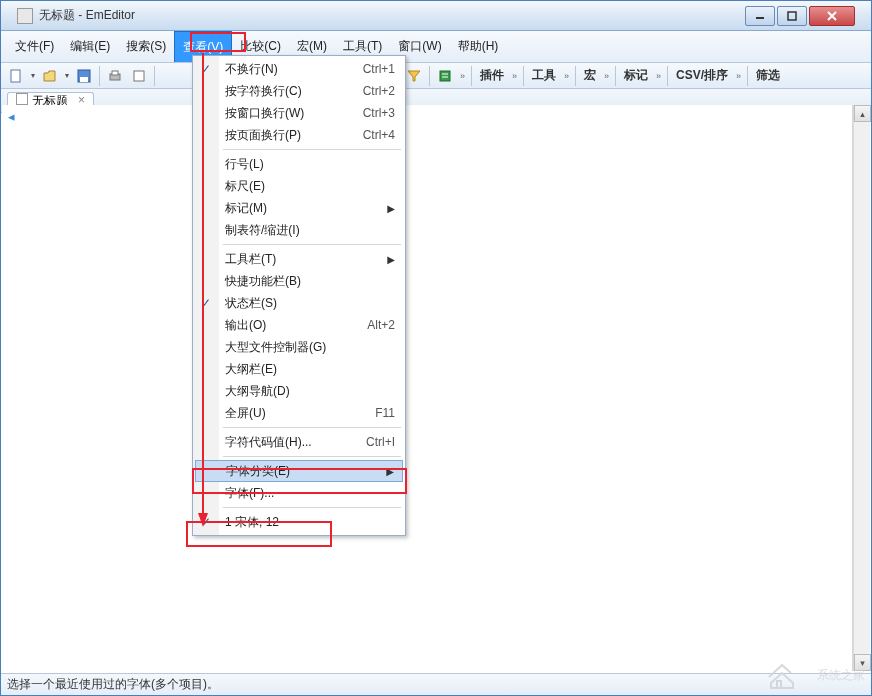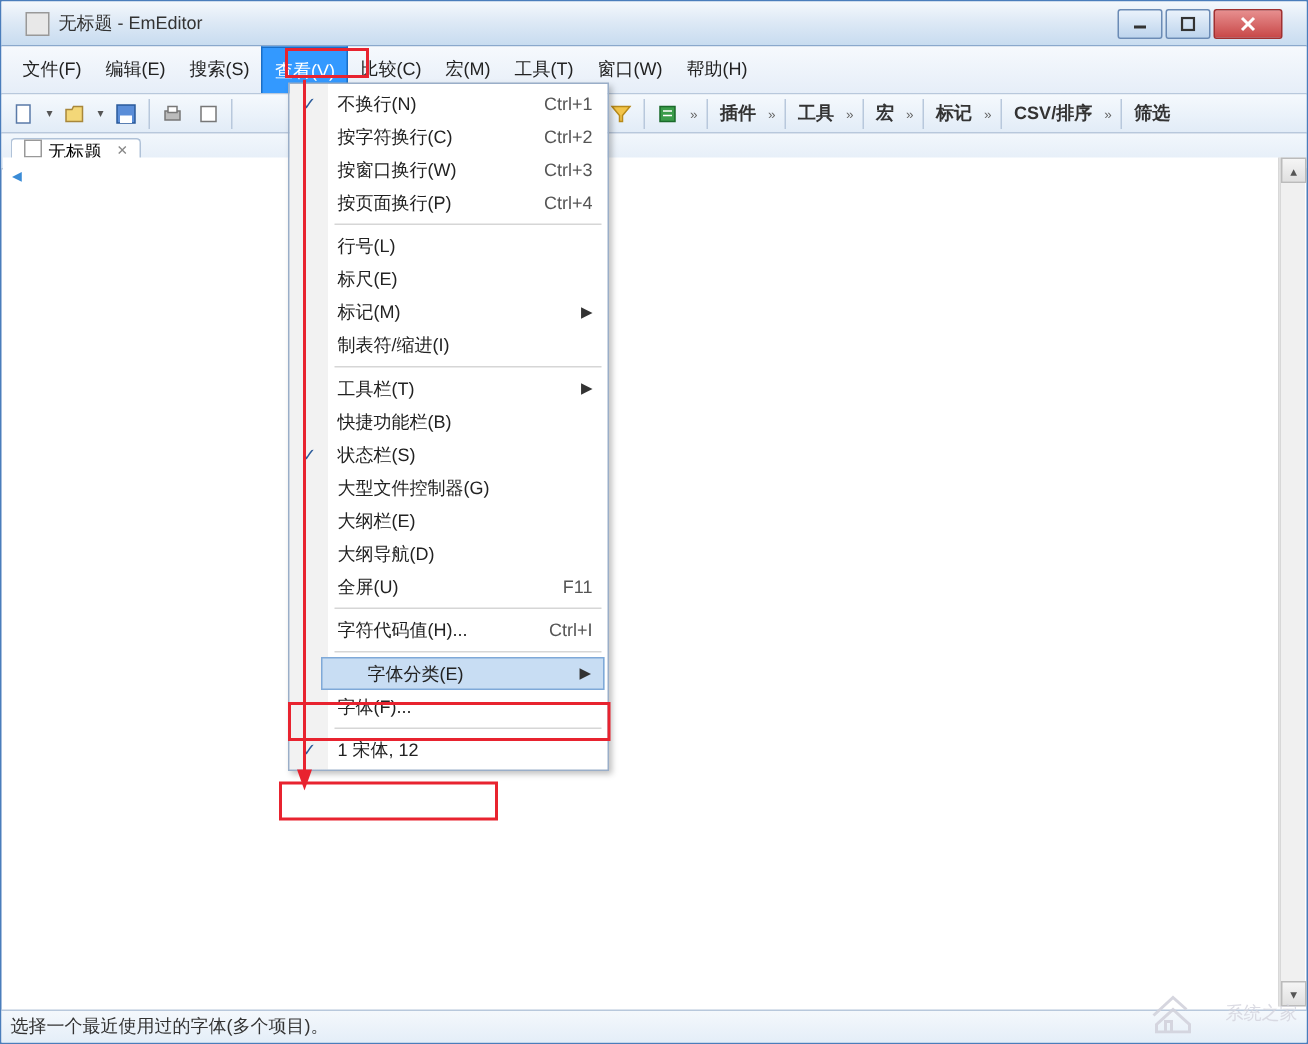--- a/index.html
+++ b/index.html
@@ -40,21 +40,21 @@
 .scroll-btn { width: 17px; height: 17px; background: linear-gradient(to bottom,#f5f5f5,#e0e0e0); border: 1px solid #bbb; display: flex; align-items: center; justify-content: center; font-size: 9px; color: #555; }
 .scrollbar-v .down { position: absolute; bottom: 0; }
 .caret { position: absolute; left: 6px; top: 4px; color: #3a8bd6; font-size: 13px; }
 
 
 .statusbar { position: absolute; bottom: 0; left: 0; right: 0; height: 22px; border-top: 1px solid #b8c8dc; background: linear-gradient(to bottom,#f4f8fc,#e4eef8); padding: 0 6px; display: flex; align-items: center; color: #333; }
 
 
 .dropdown { position: absolute; top: 54px; left: 191px; width: 214px; background: linear-gradient(to right, #f2f2f2 0, #f2f2f2 26px, #fff 26px); border: 1px solid #9aaec8; box-shadow: 2px 2px 4px rgba(0,0,0,0.25); padding: 2px; z-index: 10; }
 .dd-item { height: 22px; display: flex; align-items: center; padding-left: 30px; padding-right: 8px; position: relative; color: #222; }
-.dd-item.highlight { background: #c8ddf3; border: 1px solid #7fa9d8; margin-left: 19px; }
+.dd-item.highlight { background: #c8ddf3; border: 1px solid #7fa9d8; }
 .dd-item .check { position: absolute; left: 6px; color: #2a5a9a; font-size: 12px; }
 .dd-item .shortcut { margin-left: auto; color: #555; }
 .dd-item .sub-arrow { margin-left: auto; color: #333; font-size: 10px; }
 .dd-sep { height: 1px; background: #d6d6d6; margin: 3px 2px 3px 28px; }
 
 
 .anno-rect { position: absolute; border: 2px solid #e8232f; pointer-events: none; z-index: 20; }
 .anno-arrow { position: absolute; pointer-events: none; z-index: 20; }
 
 
@@ -233,20 +233,24 @@
         <span class="sub-arrow">▶</span>
       </div>
     <div class="dd-item">
         <span>快捷功能栏(B)</span>
       </div>
     <div class="dd-item">
         <span class="check">✓</span>
         <span>状态栏(S)</span>
       </div>
     <div class="dd-item">
+        <span>输出(O)</span>
+        <span class="shortcut">Alt+2</span>
+      </div>
+    <div class="dd-item">
         <span>大型文件控制器(G)</span>
       </div>
     <div class="dd-item">
         <span>大纲栏(E)</span>
       </div>
     <div class="dd-item">
         <span>大纲导航(D)</span>
       </div>
     <div class="dd-item">
         <span>全屏(U)</span>

